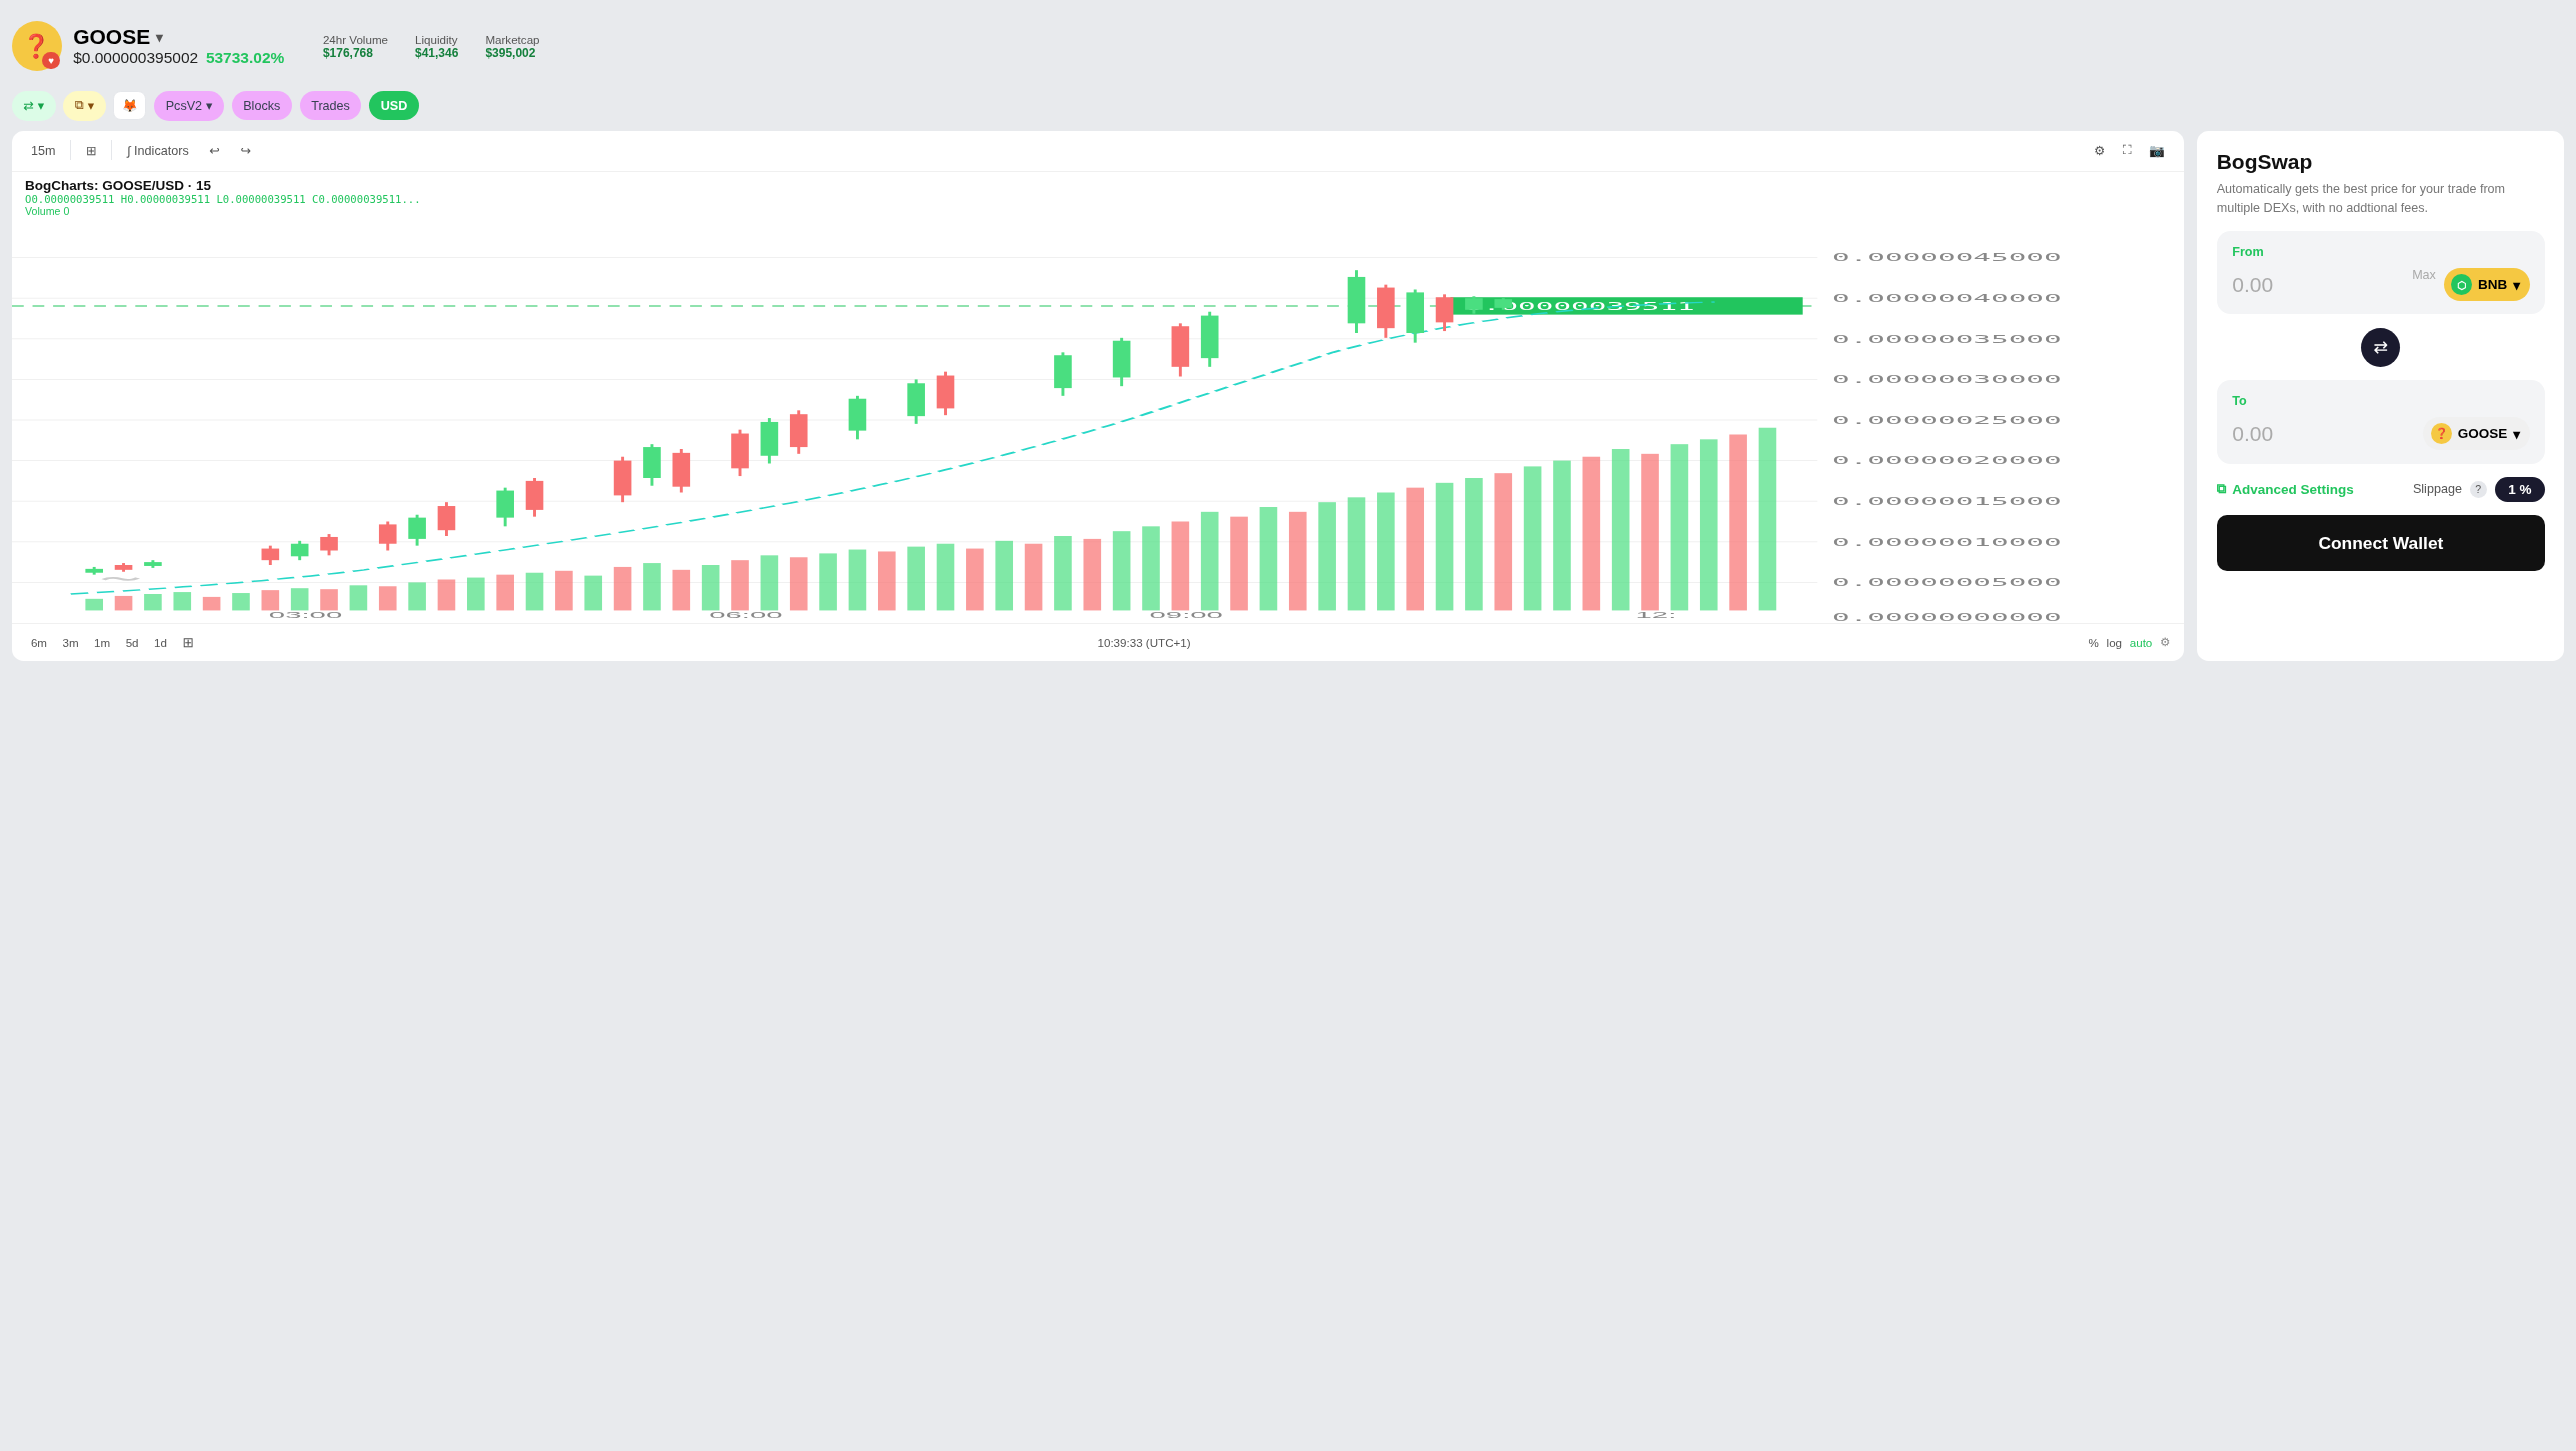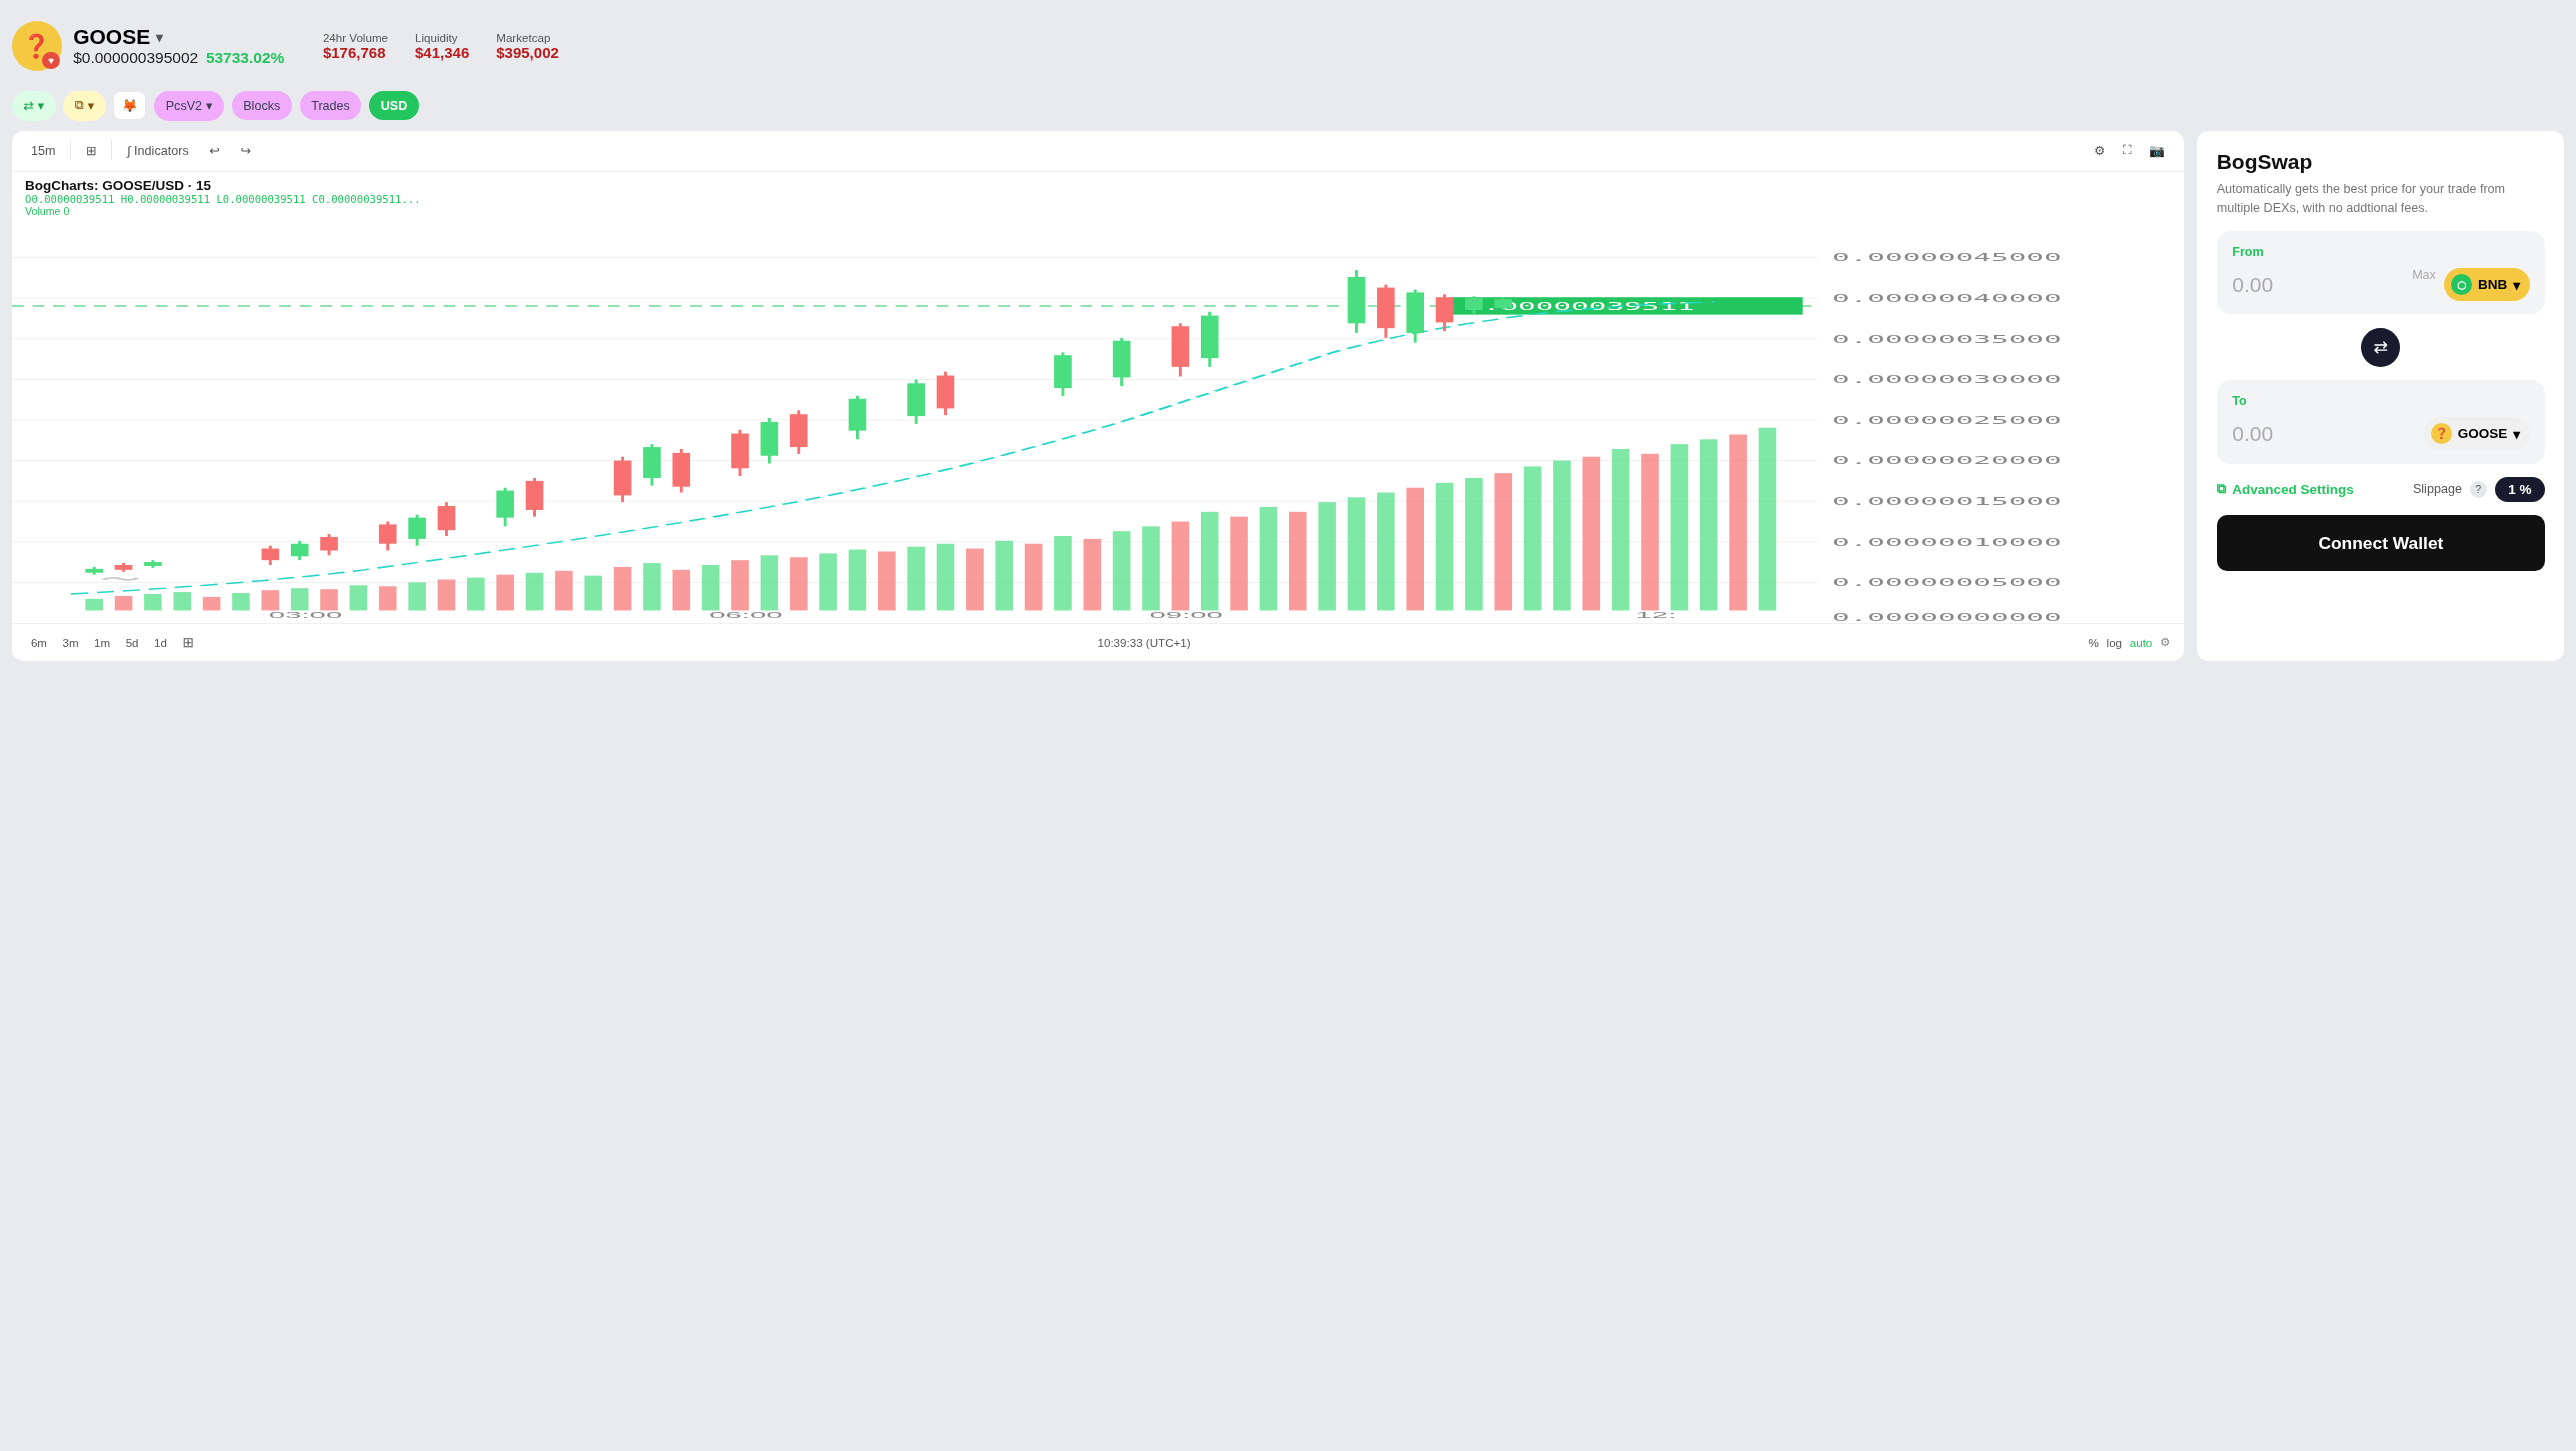--- a/index.html
+++ b/index.html
@@ -64,21 +64,21 @@
       color: #222;
     }
     .token-change { color: #22c55e; font-weight: 600; }
     .header-stats {
       display: flex;
       gap: 27px;
       margin-left: 19.3px;
     }
     .stat-item { display: flex; flex-direction: column; }
     .stat-label { font-size: 11.6px; color: #555; }
-    .stat-value { font-size: 15px; font-weight: 600; color: #b91c1c; }
+    .stat-value { font-size: 12px; font-weight: 600; color: #15803d; }
 
     
     .toolbar {
       display: flex;
       align-items: center;
       gap: 7.7px;
       padding: 7.7px 0 9.7px 0;
     }
     .toolbar-btn {
       display: flex;

